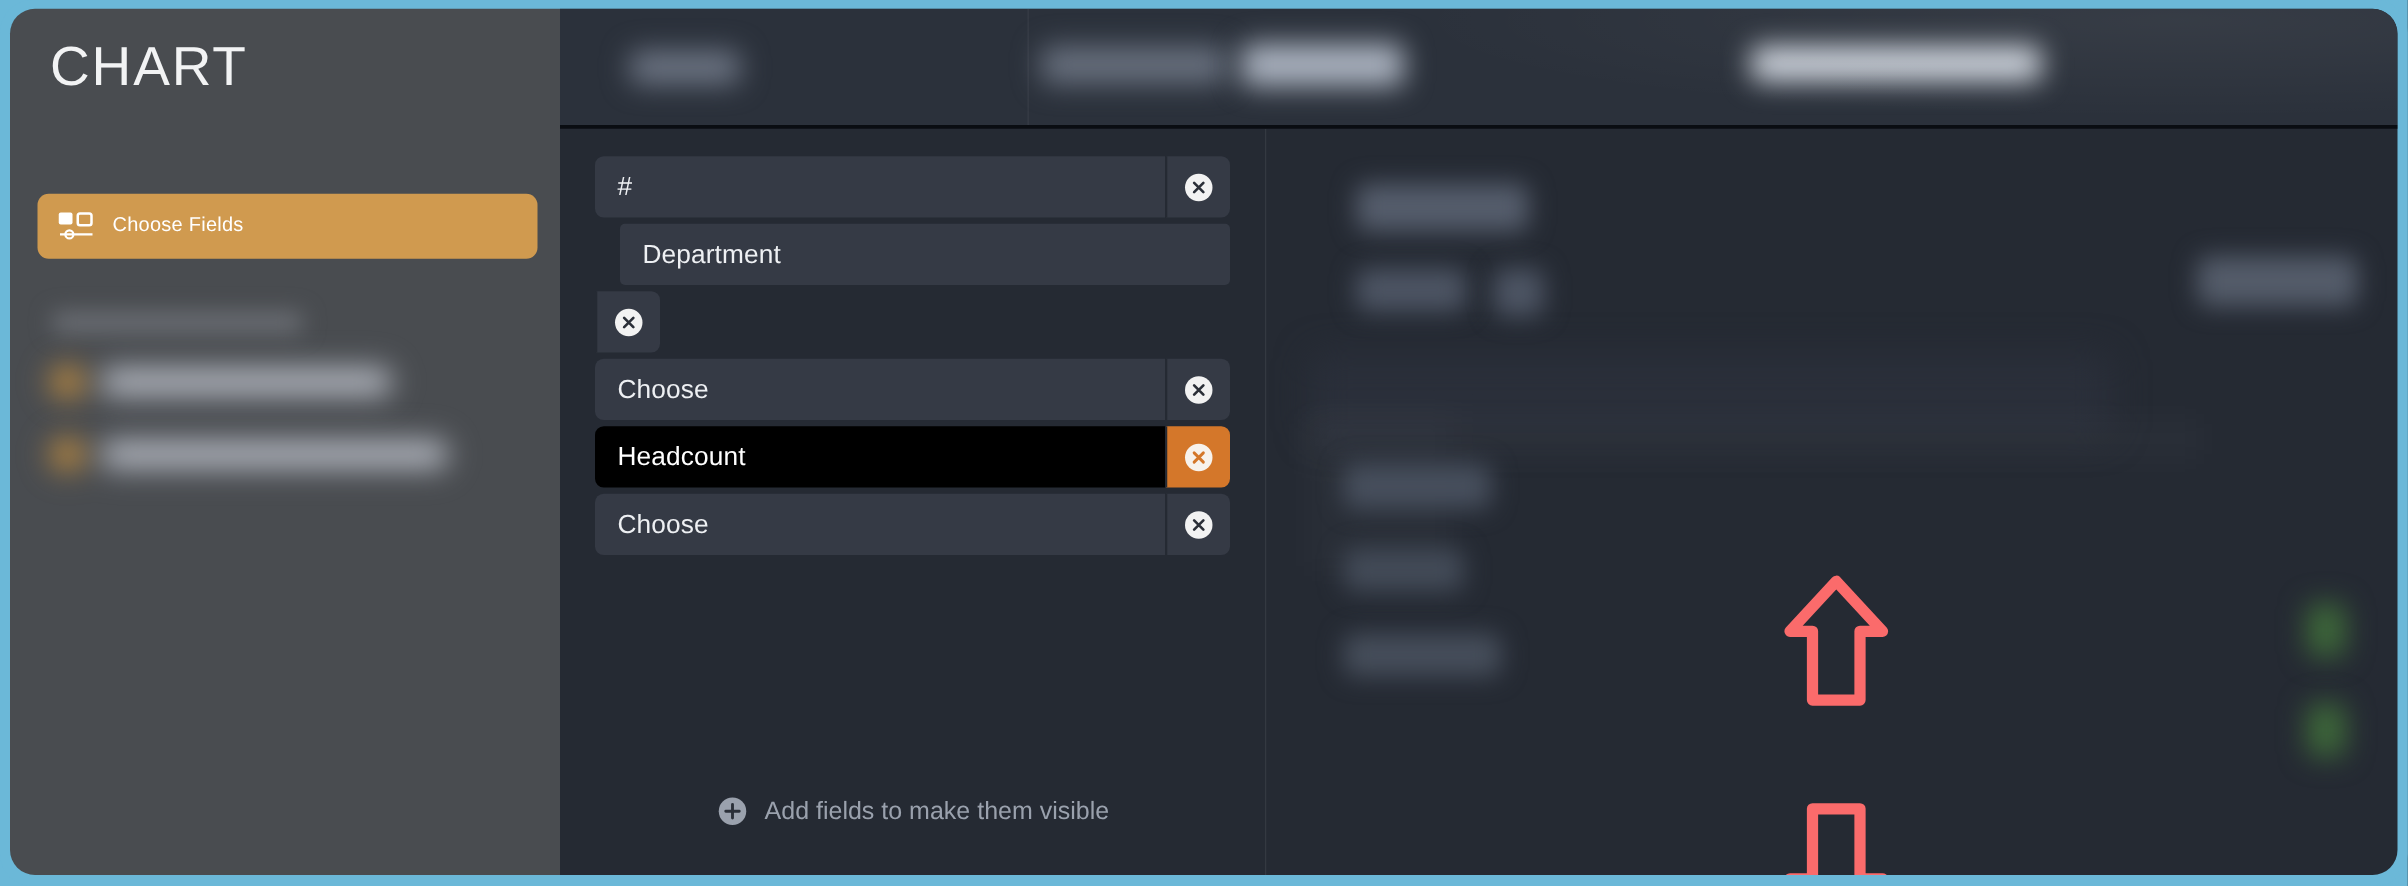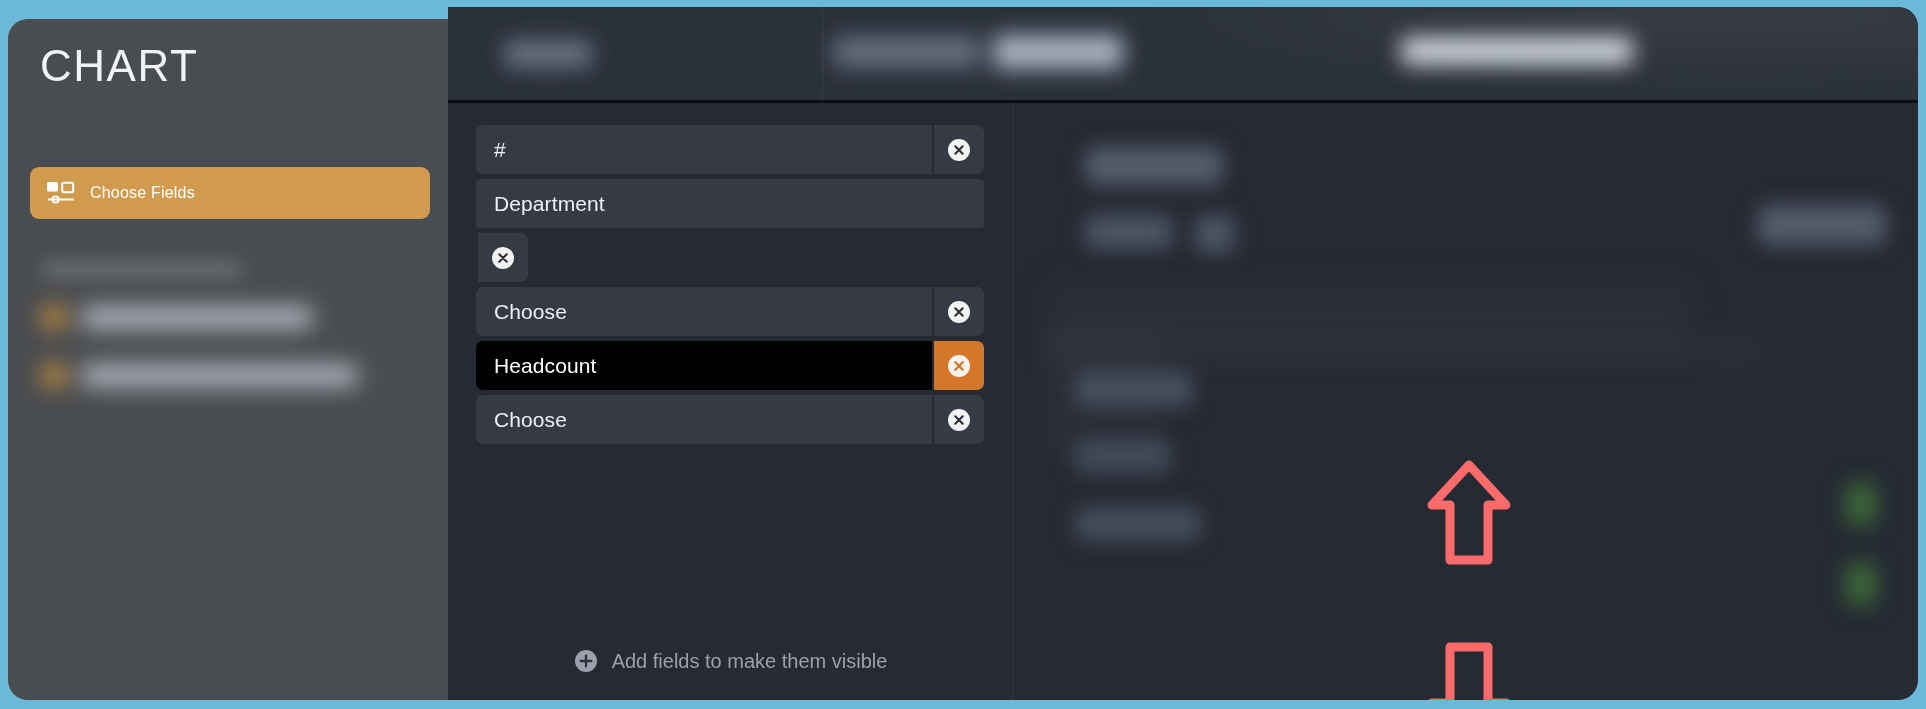--- a/index.html
+++ b/index.html
@@ -26,21 +26,20 @@
 
   
   #sidebar {
     width: 440px;
     flex: 0 0 440px;
     background: #494c50;
     border-top-left-radius: 20px;
     border-bottom-left-radius: 20px;
     position: relative;
     overflow: hidden;
-    margin-top: 12px;
   }
   #sidebar-title {
     position: absolute;
     left: 32px; top: 25px;
     font-size: 44px;
     font-weight: 300;
     letter-spacing: 1.5px;
     color: #f2f3f4;
     line-height: 1;
   }
@@ -141,21 +140,21 @@
     cursor: pointer;
   }
   .field-main {
     flex: 1 1 auto;
     background: #353a45;
     border-radius: 7px 0 0 7px;
     display: flex;
     align-items: center;
     padding-left: 18px;
   }
-  .field-row.no-x .field-main { border-radius: 4px; }
+  .field-row.no-x .field-main { border-radius: 4px; margin-left: 20px; }
   .field-label {
     font-size: 21px;
     color: #eef0f3;
     letter-spacing: .1px;
   }
   .field-x {
     flex: 0 0 52px;
     background: #353a45;
     border-radius: 0 7px 7px 0;
     border-left: 2px solid #252a33;
@@ -167,21 +166,21 @@
   .x-circle { width: 24px; height: 24px; display: block; }
 
   
   .field-row.selected .field-main { background: #000000; }
   .field-row.selected .field-x    { background: #d4772a; border-left-color: #252a33; }
   .field-row.selected .field-label { color: #ffffff; }
 
   #add-fields {
     position: absolute;
     left: 28px;
-    bottom: 16px;
+    bottom: 28px;
     width: 509px;
     height: 46px;
     display: flex;
     align-items: center;
     justify-content: center;
     cursor: pointer;
   }
   #add-fields .plus-icon { width: 24px; height: 24px; margin-right: 14px; display: block; }
   #add-fields .af-label { font-size: 20px; color: #9aa1ad; }
 

